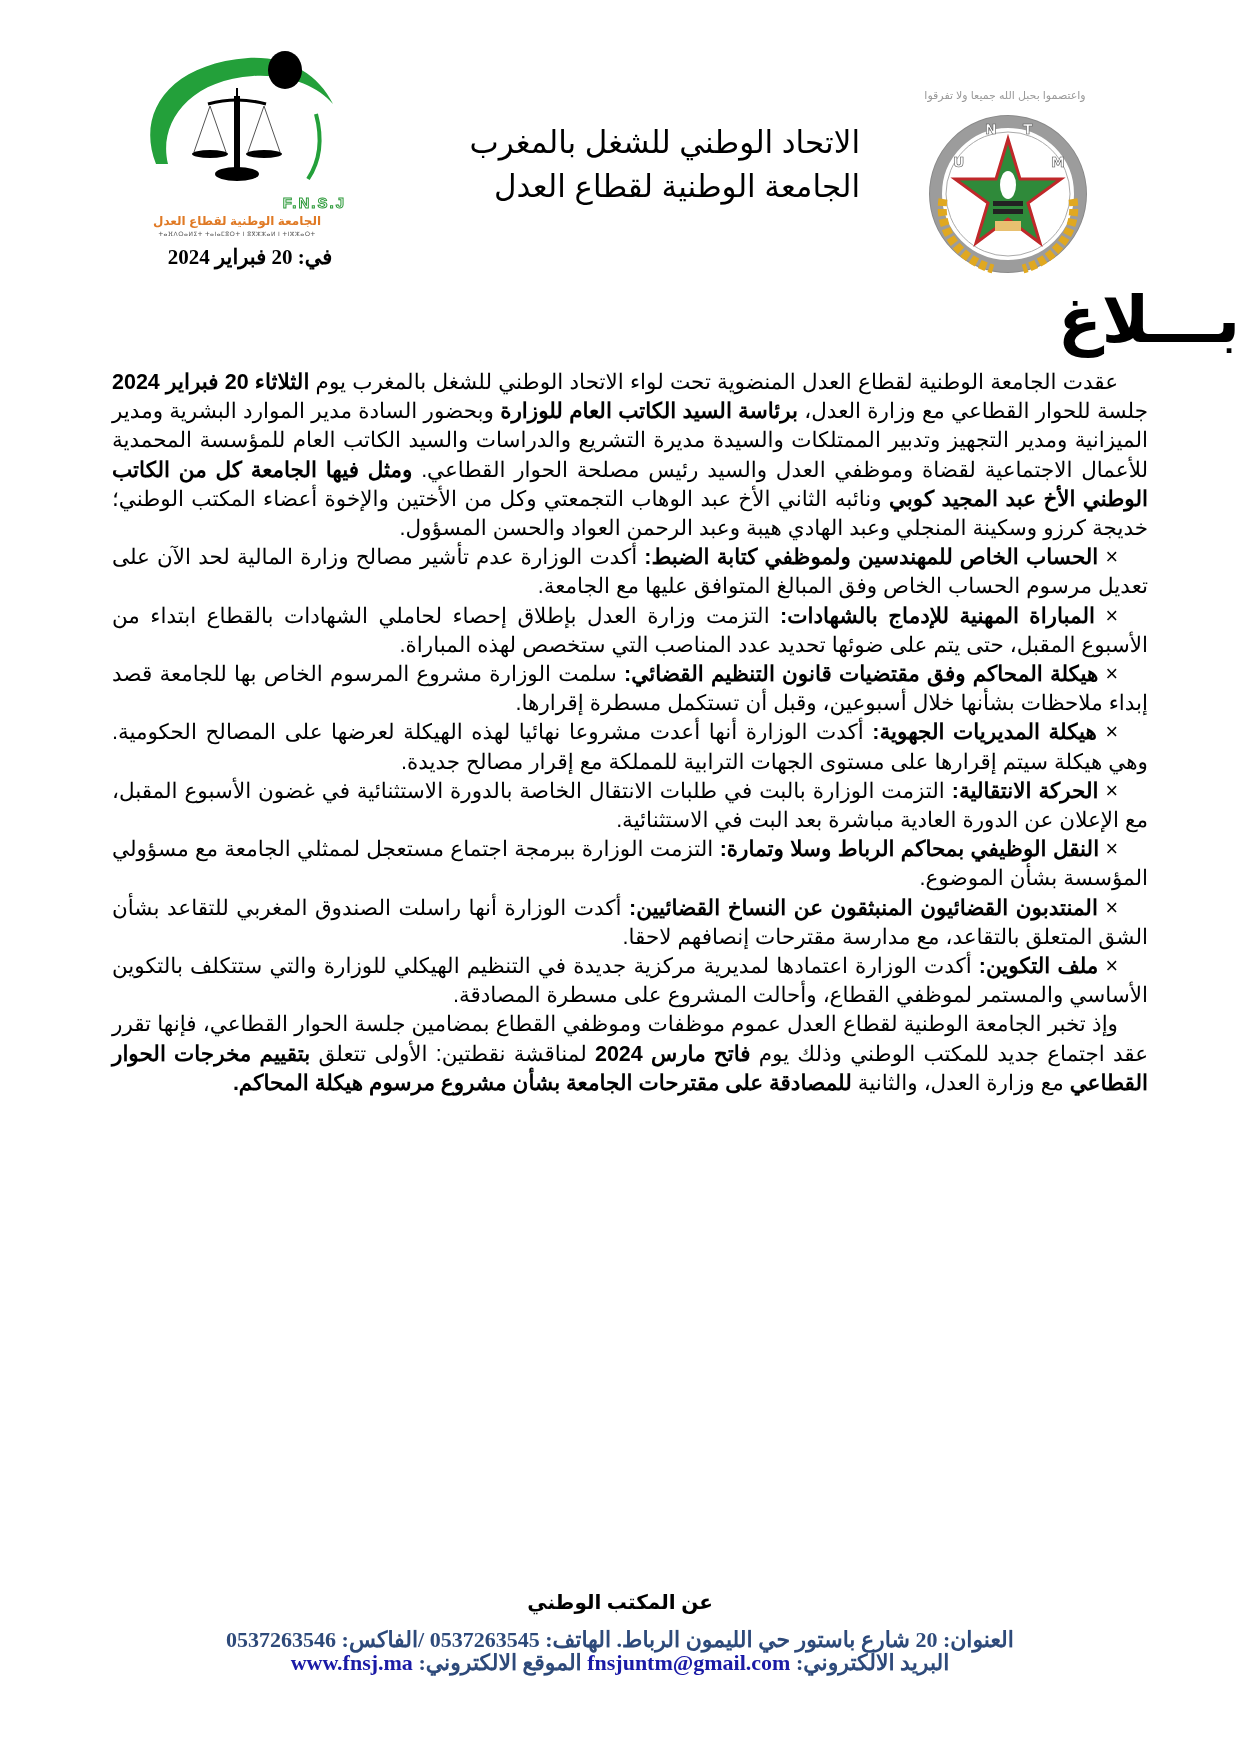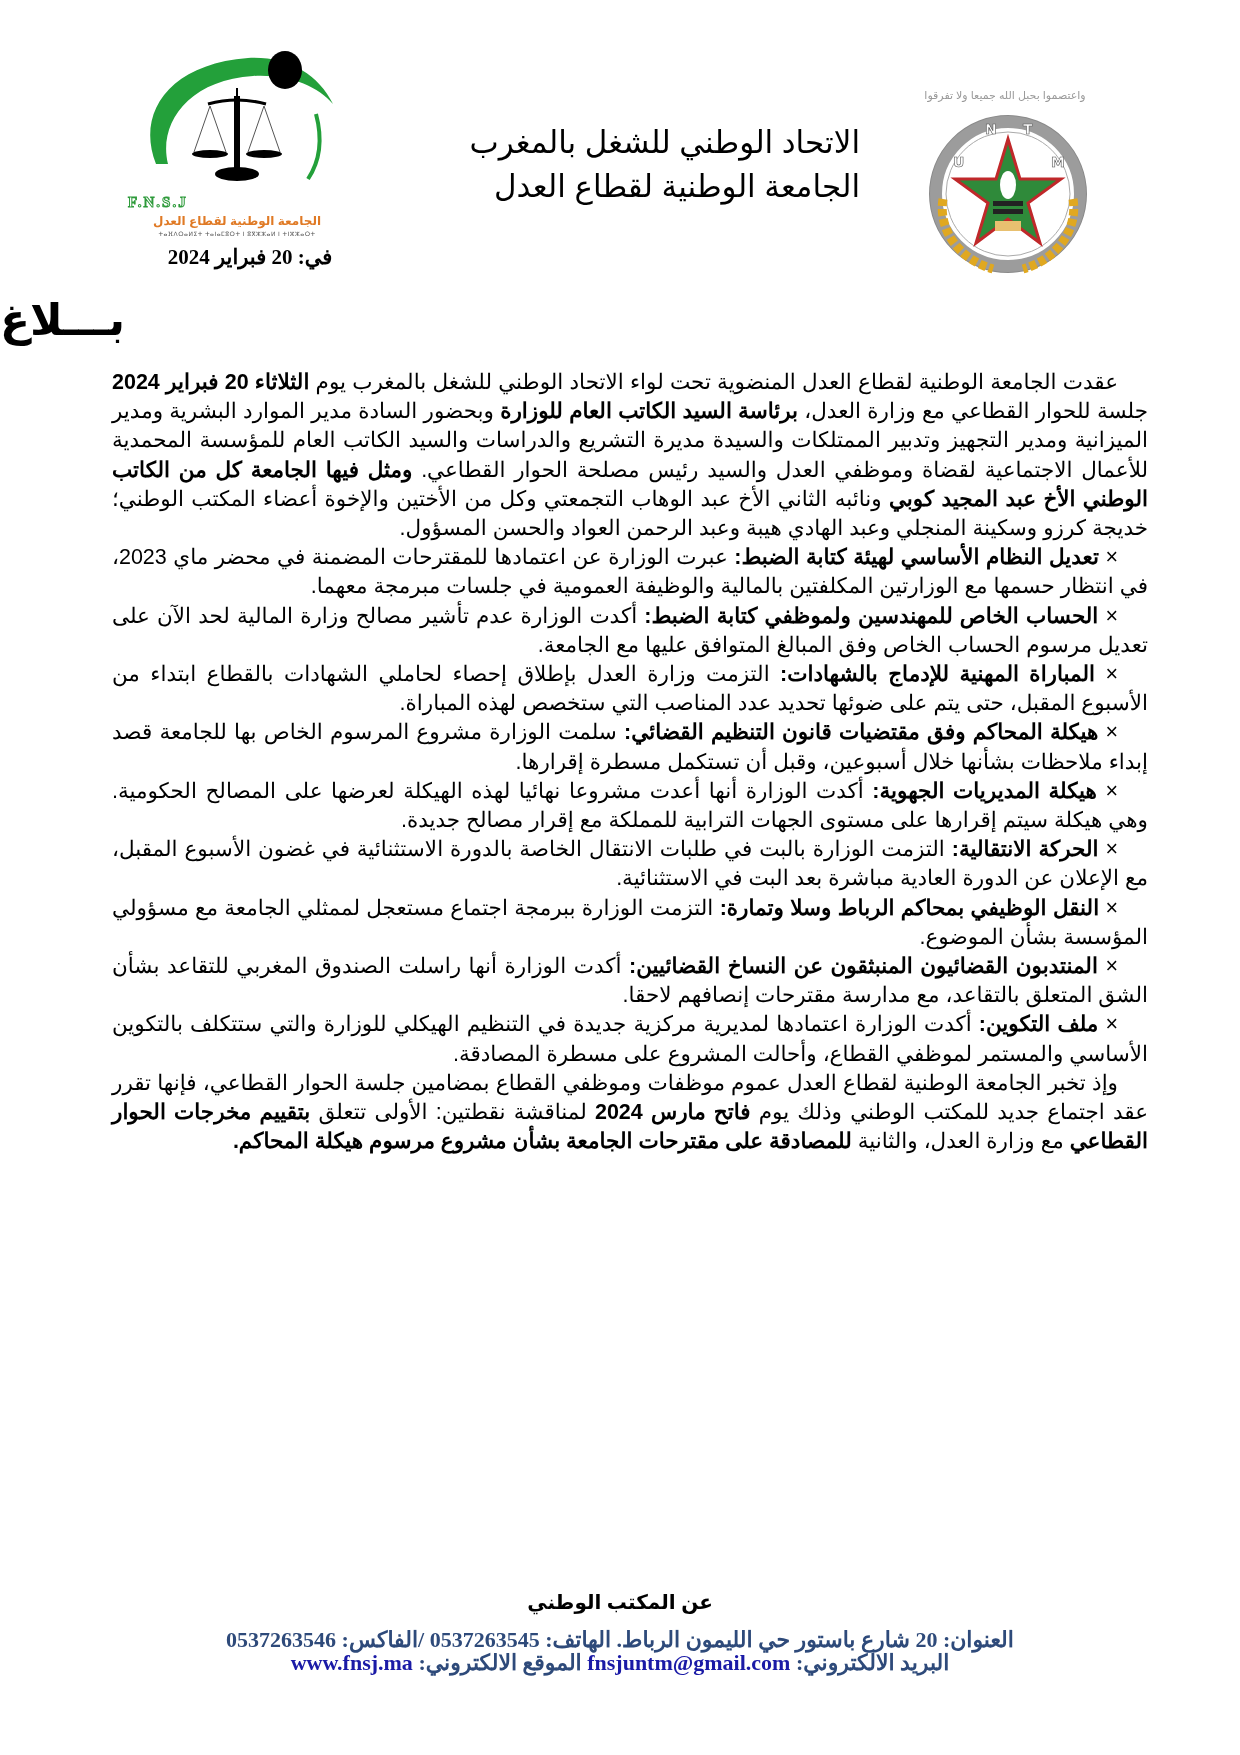--- a/index.html
+++ b/index.html
@@ -10,22 +10,22 @@
       color: #000;
       overflow: hidden;
     }
     .header { position: absolute; left: 0; top: 0; width: 1240px; height: 300px; }
     .logo-fnsj {
       position: absolute; left: 128px; top: 44px; width: 218px; height: 190px;
       background: #fff;
     }
     .logo-fnsj svg { position: absolute; left: 0; top: 0; }
     .fnsj-letters {
-      position: absolute; left: 0; width: 218px; top: 150px; text-align: left;
-      font-family: Liberation Serif, serif; font-weight: bold; font-size: 15px;
+      position: absolute; left: 0; width: 218px; top: 150px; text-align: right;
+      font-family: Liberation Sans, sans-serif; font-weight: bold; font-size: 15px;
       color: #fff; -webkit-text-stroke: 1px #2d9a3a; letter-spacing: 2px;
     }
     .fnsj-arabic {
       position: absolute; left: 0; width: 218px; top: 170px; text-align: center;
       direction: rtl; color: #e07a25; font-size: 12px; font-weight: bold;
     }
     .fnsj-tifinagh {
       position: absolute; left: 0; width: 218px; top: 186px; text-align: center;
       color: #555; font-size: 6px; letter-spacing: 0.5px;
     }
@@ -38,22 +38,22 @@
       direction: rtl; font-weight: normal; margin-top: 43px;
     }
     .org-titles div { line-height: 44px; font-size: 31px; }
     .logo-untm { position: absolute; left: 905px; top: 55px; width: 200px; height: 190px; margin-top: 34px; }
     .untm-motto {
       position: absolute; left: 0; width: 200px; top: 0; text-align: center;
       direction: rtl; font-size: 11px; color: #9a9a9a;
     }
     .untm-emblem { position: absolute; left: 18px; top: 20px; }
     .main-title {
-      position: absolute; left: 0; width: 1240px; top: 280px; text-align: left;
-      font-size: 44px; font-weight: bold; direction: rtl; line-height: 80px;
+      position: absolute; left: 0; width: 1240px; top: 280px; text-align: right;
+      font-size: 64px; font-weight: bold; direction: rtl; line-height: 80px;
     }
     .body-text {
       position: absolute; left: 112px; top: 368px; width: 1036px;
       direction: rtl; text-align: justify; text-align-last: right;
       font-family: "Liberation Sans", sans-serif; font-size: 21.5px; line-height: 29.2px;
     }
     .body-text p { margin: 0; }
     .body-text .indent { text-indent: 30px; }
     .body-text b { font-weight: bold; }
     .body-text .item { text-indent: 30px; }
@@ -122,21 +122,20 @@
       <path d="M150 90 C 155 120, 135 150, 100 160" stroke="#e0a820" stroke-width="9" fill="none" stroke-dasharray="7 3"></path>
     </svg>
   </div>
 </div>
 
 <div class="main-title">بـــلاغ</div>
 
 <div class="body-text">
   <p class="indent" id="intro-paragraph"><span>عقدت الجامعة الوطنية لقطاع العدل المنضوية تحت لواء الاتحاد الوطني للشغل بالمغرب يوم </span><b>الثلاثاء 20 فبراير 2024</b><span> جلسة للحوار القطاعي مع وزارة العدل، </span><b>برئاسة السيد الكاتب العام للوزارة</b><span> وبحضور السادة مدير الموارد البشرية ومدير الميزانية ومدير التجهيز وتدبير الممتلكات والسيدة مديرة التشريع والدراسات والسيد الكاتب العام للمؤسسة المحمدية للأعمال الاجتماعية لقضاة وموظفي العدل والسيد رئيس مصلحة الحوار القطاعي. </span><b>ومثل فيها الجامعة كل من الكاتب الوطني الأخ عبد المجيد كوبي</b><span> ونائبه الثاني الأخ عبد الوهاب التجمعتي وكل من الأختين والإخوة أعضاء المكتب الوطني؛ خديجة كرزو وسكينة المنجلي وعبد الهادي هيبة وعبد الرحمن العواد والحسن المسؤول.</span></p>
   <div id="items-list">
-      <p class="item"><span class="bullet">× </span><b>تعديل النظام الأساسي لهيئة كتابة الضبط:</b><span> عبرت الوزارة عن اعتمادها للمقترحات المضمنة في محضر ماي 2023، في انتظار حسمها مع الوزارتين المكلفتين بالمالية والوظيفة العمومية في جلسات مبرمجة معهما.</span></p>
       <p class="item"><span class="bullet">× </span><b>الحساب الخاص للمهندسين ولموظفي كتابة الضبط:</b><span> أكدت الوزارة عدم تأشير مصالح وزارة المالية لحد الآن على تعديل مرسوم الحساب الخاص وفق المبالغ المتوافق عليها مع الجامعة.</span></p>
       <p class="item"><span class="bullet">× </span><b>المباراة المهنية للإدماج بالشهادات:</b><span> التزمت وزارة العدل بإطلاق إحصاء لحاملي الشهادات بالقطاع ابتداء من الأسبوع المقبل، حتى يتم على ضوئها تحديد عدد المناصب التي ستخصص لهذه المباراة.</span></p>
       <p class="item"><span class="bullet">× </span><b>هيكلة المحاكم وفق مقتضيات قانون التنظيم القضائي:</b><span> سلمت الوزارة مشروع المرسوم الخاص بها للجامعة قصد إبداء ملاحظات بشأنها خلال أسبوعين، وقبل أن تستكمل مسطرة إقرارها.</span></p>
       <p class="item"><span class="bullet">× </span><b>هيكلة المديريات الجهوية:</b><span> أكدت الوزارة أنها أعدت مشروعا نهائيا لهذه الهيكلة لعرضها على المصالح الحكومية. وهي هيكلة سيتم إقرارها على مستوى الجهات الترابية للمملكة مع إقرار مصالح جديدة.</span></p>
       <p class="item"><span class="bullet">× </span><b>الحركة الانتقالية:</b><span> التزمت الوزارة بالبت في طلبات الانتقال الخاصة بالدورة الاستثنائية في غضون الأسبوع المقبل، مع الإعلان عن الدورة العادية مباشرة بعد البت في الاستثنائية.</span></p>
       <p class="item"><span class="bullet">× </span><b>النقل الوظيفي بمحاكم الرباط وسلا وتمارة:</b><span> التزمت الوزارة ببرمجة اجتماع مستعجل لممثلي الجامعة مع مسؤولي المؤسسة بشأن الموضوع.</span></p>
       <p class="item"><span class="bullet">× </span><b>المنتدبون القضائيون المنبثقون عن النساخ القضائيين:</b><span> أكدت الوزارة أنها راسلت الصندوق المغربي للتقاعد بشأن الشق المتعلق بالتقاعد، مع مدارسة مقترحات إنصافهم لاحقا.</span></p>
       <p class="item"><span class="bullet">× </span><b>ملف التكوين:</b><span> أكدت الوزارة اعتمادها لمديرية مركزية جديدة في التنظيم الهيكلي للوزارة والتي ستتكلف بالتكوين الأساسي والمستمر لموظفي القطاع، وأحالت المشروع على مسطرة المصادقة.</span></p>
     </div>
   <p class="indent" id="closing-paragraph"><span>وإذ تخبر الجامعة الوطنية لقطاع العدل عموم موظفات وموظفي القطاع بمضامين جلسة الحوار القطاعي،  فإنها تقرر عقد اجتماع جديد للمكتب الوطني وذلك يوم </span><b>فاتح مارس 2024</b><span> لمناقشة نقطتين: الأولى تتعلق </span><b>بتقييم مخرجات الحوار القطاعي</b><span> مع وزارة العدل، والثانية </span><b>للمصادقة على مقترحات الجامعة بشأن مشروع مرسوم هيكلة المحاكم.</b></p>

